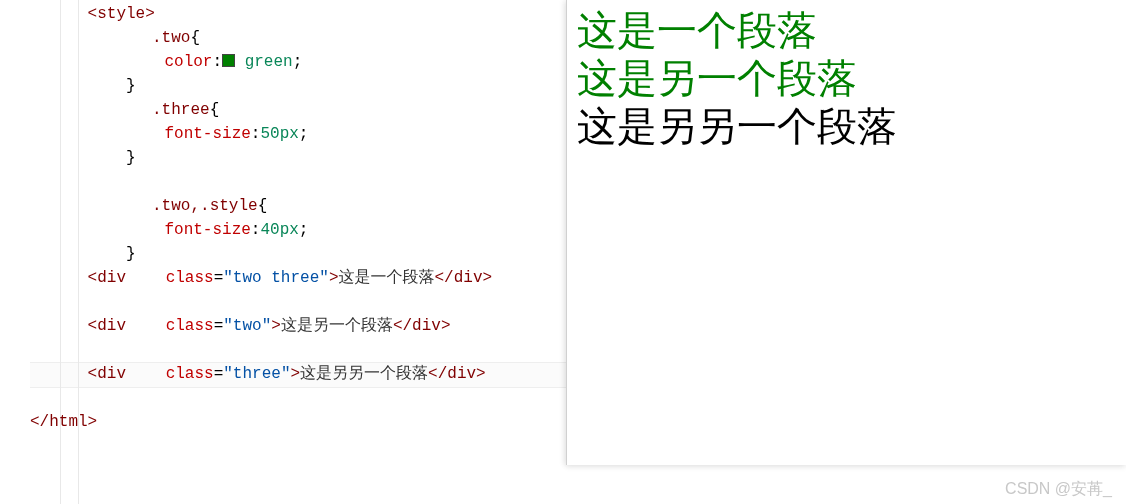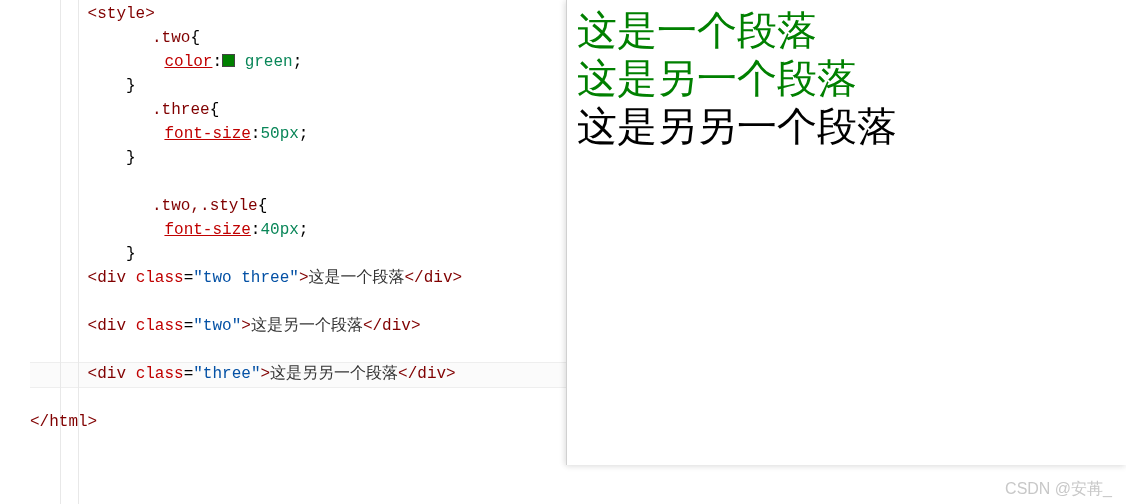--- a/index.html
+++ b/index.html
@@ -38,25 +38,25 @@
   .code-line {
     white-space: pre;
     line-height: 24px;
     height: 24px;
     position: relative;
   }
   .indent-guide {
     color: #d0d0d0;
   }
   .tag { color: #800000; }
-  .attr-name { color: #c00000; }
+  .attr-name { color: #c00000; margin-left: 30px; }
   .attr-value { color: #0451a5; }
   .selector { color: #800000; margin-left: 26px; }
   .brace { color: #000; }
-  .prop { color: #c00000; text-decoration: underline; }
+  .prop { color: #c00000; }
   .val-kw { color: #098658; }
   .val-num { color: #098658; }
   .punct { color: #000; }
   .colorbox {
     display: inline-block;
     width: 11px;
     height: 11px;
     border: 1px solid #444;
     background: #008000;
     vertical-align: -1px;

